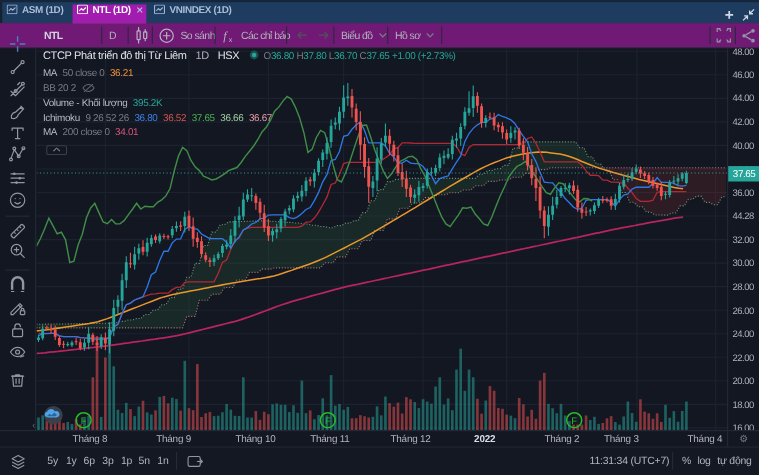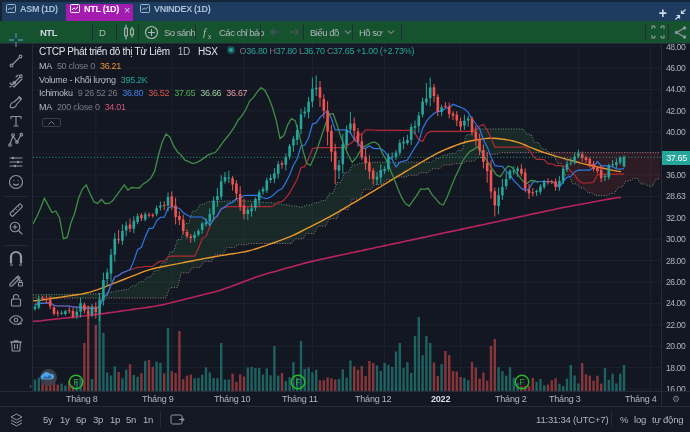--- a/index.html
+++ b/index.html
@@ -4,21 +4,21 @@
 html,body{width:690px;height:432px;overflow:hidden;background:#131722;font-family:"Liberation Sans",sans-serif;-webkit-font-smoothing:antialiased}
 #app{position:relative;width:690px;height:432px}
 
 #tabs{position:absolute;left:0;top:0;width:690px;height:21px;background:#1d3c60;border-top:2px solid #15253a}
 .tab{position:absolute;top:2px;height:19px;display:flex;gap:4px;font-size:9px;color:#a9bed4;padding:0 0 0 4px;font-weight:bold;letter-spacing:-0.3px;white-space:nowrap}
 .tab.act{background:#a21caf;color:#fff;border-bottom:2px solid #cfd6e0}
 .tab .x{color:#c6d4e2;font-size:11px;margin-left:1px;font-weight:normal}
 #tbplus{position:absolute;right:23px;top:3px;color:#cfd9e4;font-size:14px;font-weight:bold}
 #tbarr{position:absolute;right:3px;top:5px}
 
-#toolbar{position:absolute;left:0;top:21px;width:690px;height:23px;background:#14532d;border-bottom:1px solid #262b37;color:#b2b5be;font-size:9.5px;letter-spacing:-0.5px}
+#toolbar{position:absolute;left:0;top:21px;width:690px;height:23px;background:#701a75;border-bottom:1px solid #262b37;color:#b2b5be;font-size:9.5px;letter-spacing:-0.5px}
 .ti{position:absolute;top:0;height:22px;display:flex;align-items:center;gap:5px;white-space:nowrap}
 .sep{position:absolute;top:3px;height:16px;width:1px;background:#262b37}
 
 #ltools{position:absolute;left:0;top:44px;width:33px;height:347px;border-right:1px solid #262b37;background:#131722}
 .lt{position:absolute;left:6px}
 .lsep{position:absolute;left:5px;width:22px;height:1px;background:#262b37}
 
 #chart{position:absolute;left:33px;top:44px;width:628px;height:347px;background:#131722;overflow:hidden}
 
 #paxis{position:absolute;left:661px;top:44px;width:29px;height:347px;border-left:1px solid #262b37;background:#131722}
@@ -383,21 +383,21 @@
 <div id="paxis">
       <div class="pl" style="top:340.0px">16.00</div>
       <div class="pl" style="top:318.6px">18.00</div>
       <div class="pl" style="top:297.2px">20.00</div>
       <div class="pl" style="top:275.8px">22.00</div>
       <div class="pl" style="top:254.4px">24.00</div>
       <div class="pl" style="top:233.0px">26.00</div>
       <div class="pl" style="top:211.6px">28.00</div>
       <div class="pl" style="top:190.2px">30.00</div>
       <div class="pl" style="top:168.8px">32.00</div>
-      <div class="pl" style="top:147.4px">28.63</div>
+      <div class="pl" style="top:147.4px">44.28</div>
       <div class="pl" style="top:126.0px">36.00</div>
       <div class="pl" style="top:104.6px">38.00</div>
       <div class="pl" style="top:83.2px">40.00</div>
       <div class="pl" style="top:61.8px">42.00</div>
       <div class="pl" style="top:40.4px">44.00</div>
       <div class="pl" style="top:19.0px">46.00</div>
       <div class="pl" style="top:-2.4px">48.00</div>
       <div class="plbl" style="top:106.8px">37.65</div>
     </div>
 <div id="taxis">
@@ -434,20 +434,24 @@
       </div>
   <div class="bi" style="left:536px">11:31:34 (UTC+7)</div>
   <div class="sep" style="left:611px;top:4px"></div>
   <div class="bi" style="left:620px">%</div>
   <div class="bi" style="left:634px">log</div>
   <div class="bi" style="left:652px">tự động</div>
 </div>
 <div id="legend">
   <div class="lg" id="l1">CTCP Phát triển đô thị Từ Liêm <span style="color:#b2b5be;margin:0 3px">1D</span> HSX <span style="margin-left:4px;width:8px;height:8px;border-radius:50%;background:#26a69a;border:2px solid #1b4f4d;display:inline-block"></span> <span class="dim" style="font-size:9px">O<span class="tl">36.80</span> H<span class="tl">37.80</span> L<span class="tl">36.70</span> C<span class="tl">37.65</span> <span class="tl">+1.00 (+2.73%)</span></span></div>
   <div class="lg">MA <span class="dim">50 close 0</span> <span class="or">36.21</span></div>
+  <div class="lg dim">BB 20 2 <svg width="13" height="10" viewBox="0 0 13 10" style="vertical-align:-1px">
+          <path d="M1.5 5C2.8 2.9 4.5 1.8 6.5 1.8S10.2 2.9 11.5 5c-1.3 2.1-3 3.2-5 3.2S2.8 7.1 1.5 5z" stroke="#5d6370" stroke-width="1" fill="none"></path>
+          <path d="M2.5 8.5l8-7" stroke="#5d6370" stroke-width="1"></path>
+        </svg></div>
   <div class="lg">Volume - Khối lượng <span class="tl">395.2K</span></div>
   <div class="lg">Ichimoku <span class="dim">9 26 52 26</span> <span class="bl">36.80</span> <span class="rd">36.52</span> <span class="gr">37.65</span> <span class="pg">36.66</span> <span class="pk">36.67</span></div>
   <div class="lg">MA <span class="dim">200 close 0</span> <span class="mg">34.01</span></div>
   <div class="collapse">
         <svg width="7" height="4" viewBox="0 0 7 4">
           <path d="M0.5 3.5L3.5 0.5l3 3" stroke="#787b86" fill="none"></path>
         </svg>
       </div>
 </div>
 </div>

